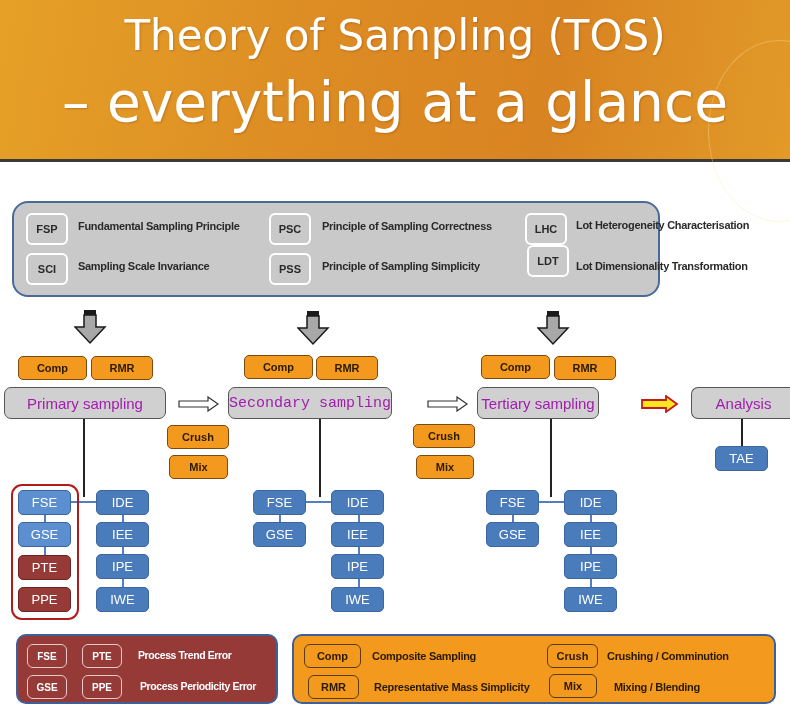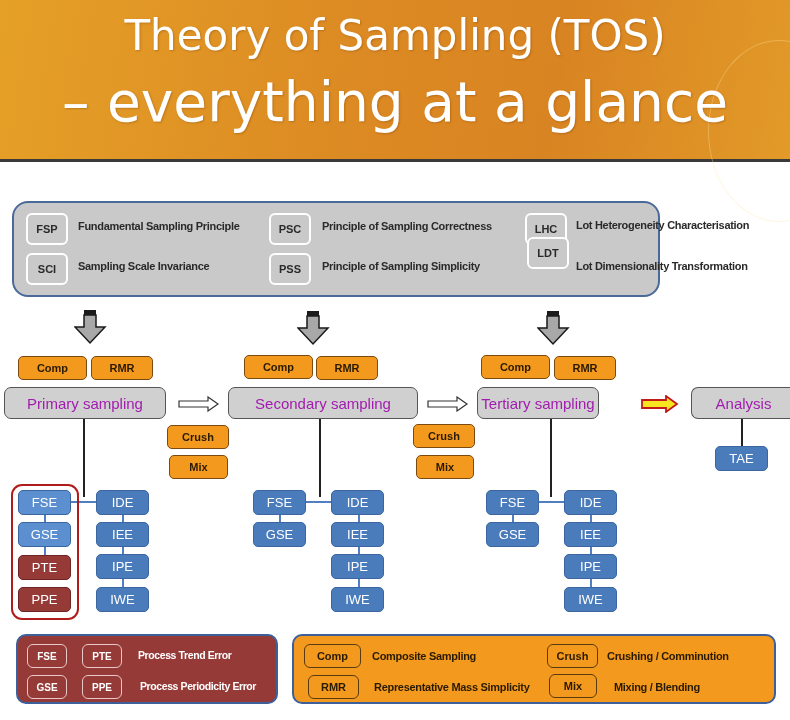--- a/index.html
+++ b/index.html
@@ -51,21 +51,21 @@
   <div class="pbox" style="left:12px;top:10px;">FSP</div>
   <div class="plabel" style="left:64px;top:17px;">Fundamental Sampling Principle</div>
   <div class="pbox" style="left:255px;top:10px;">PSC</div>
   <div class="plabel" style="left:308px;top:17px;">Principle of Sampling Correctness</div>
   <div class="pbox" style="left:511px;top:10px;">LHC</div>
   <div class="plabel" style="left:562px;top:16px;">Lot Heterogeneity Characterisation</div>
   <div class="pbox" style="left:12px;top:50px;">SCI</div>
   <div class="plabel" style="left:64px;top:57px;">Sampling Scale Invariance</div>
   <div class="pbox" style="left:255px;top:50px;">PSS</div>
   <div class="plabel" style="left:308px;top:57px;">Principle of Sampling Simplicity</div>
-  <div class="pbox" style="left:513px;top:34px;">LDT</div>
+  <div class="pbox" style="left:513px;top:42px;">LDT</div>
   <div class="plabel" style="left:562px;top:57px;">Lot Dimensionality Transformation</div>
 </div>
 
 <svg class="down-arrow" style="left:74px;top:309px;" viewBox="0 0 34 36">
   <rect x="10" y="1" width="12" height="5" fill="#1a1a1a"></rect>
   <path d="M10 6 H22 V18 H31 L16 34 L1 18 H10 Z" fill="#a8a8a8" stroke="#1a1a1a" stroke-width="1.5"></path>
 </svg>
 <svg class="down-arrow" style="left:297px;top:310px;" viewBox="0 0 34 36">
   <rect x="10" y="1" width="12" height="5" fill="#1a1a1a"></rect>
   <path d="M10 6 H22 V18 H31 L16 34 L1 18 H10 Z" fill="#a8a8a8" stroke="#1a1a1a" stroke-width="1.5"></path>
@@ -76,21 +76,21 @@
 </svg>
 
 <div class="obox" style="left:18px;top:356px;width:69px;">Comp</div>
 <div class="obox" style="left:91px;top:356px;width:62px;">RMR</div>
 <div class="obox" style="left:244px;top:355px;width:69px;">Comp</div>
 <div class="obox" style="left:316px;top:356px;width:62px;">RMR</div>
 <div class="obox" style="left:481px;top:355px;width:69px;">Comp</div>
 <div class="obox" style="left:554px;top:356px;width:62px;">RMR</div>
 
 <div class="stage" style="left:4px;top:387px;width:162px;">Primary sampling</div>
-<div class="stage" style="left:228px;top:387px;width:190px;">Secondary sampling</div>
+<div class="stage" style="left:228px;top:387px;width:164px;font-family:Liberation Mono, monospace;">Secondary sampling</div>
 <div class="stage" style="left:477px;top:387px;width:122px;">Tertiary sampling</div>
 <div class="stage" style="left:691px;top:387px;width:104px;border-right:none;border-radius:7px 0 0 7px;text-align:center;">Analysis</div>
 
 <svg class="abs" style="left:178px;top:396px;width:42px;height:16px;" viewBox="0 0 42 16">
   <path d="M1 5 H30 V1 L40 8 L30 15 V11 H1 Z" fill="#ffffff" stroke="#333333" stroke-width="1.2"></path>
 </svg>
 <svg class="abs" style="left:427px;top:396px;width:42px;height:16px;" viewBox="0 0 42 16">
   <path d="M1 5 H30 V1 L40 8 L30 15 V11 H1 Z" fill="#ffffff" stroke="#333333" stroke-width="1.2"></path>
 </svg>
 <svg class="abs" style="left:641px;top:395px;width:38px;height:18px;" viewBox="0 0 38 18">

